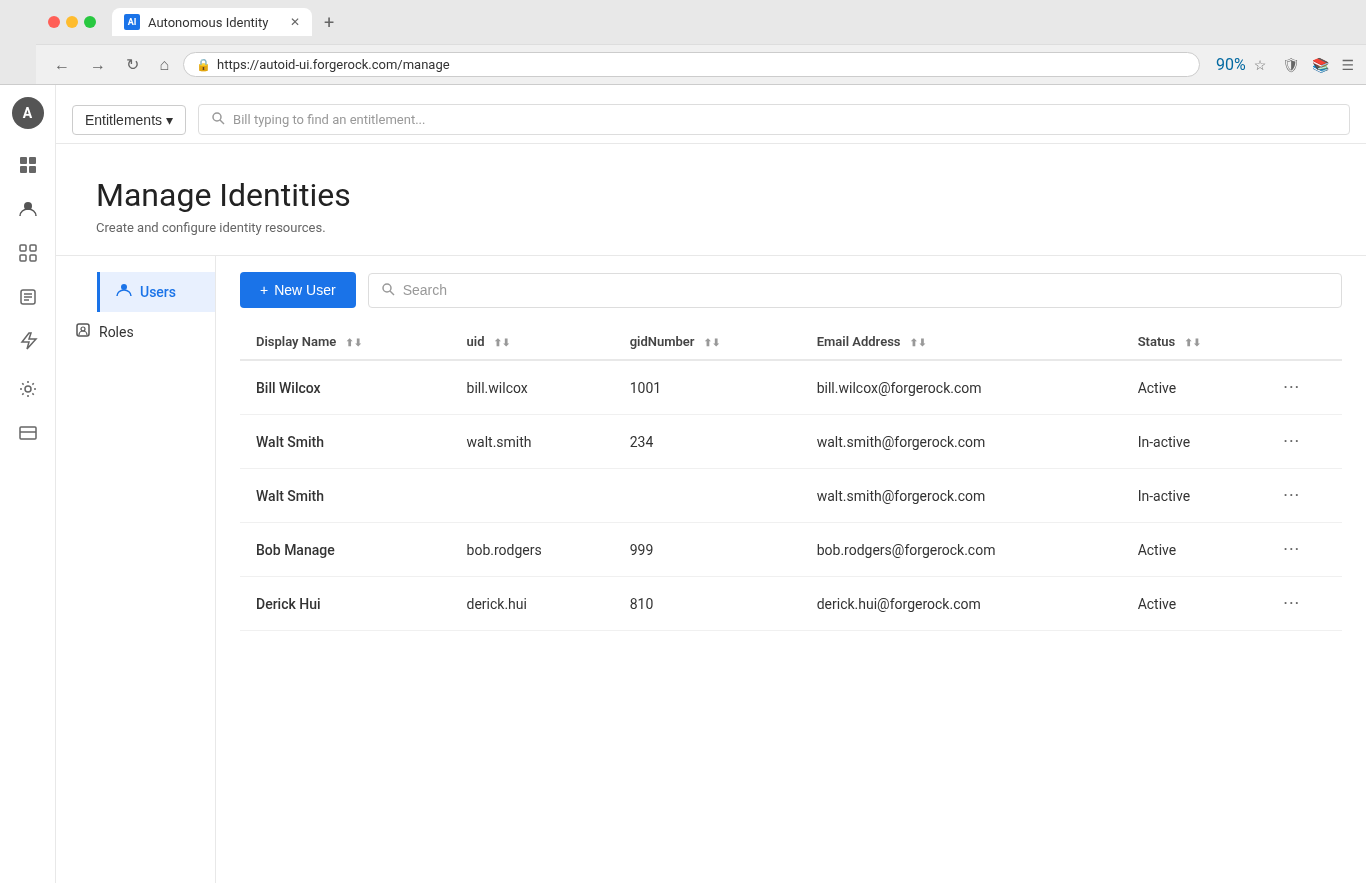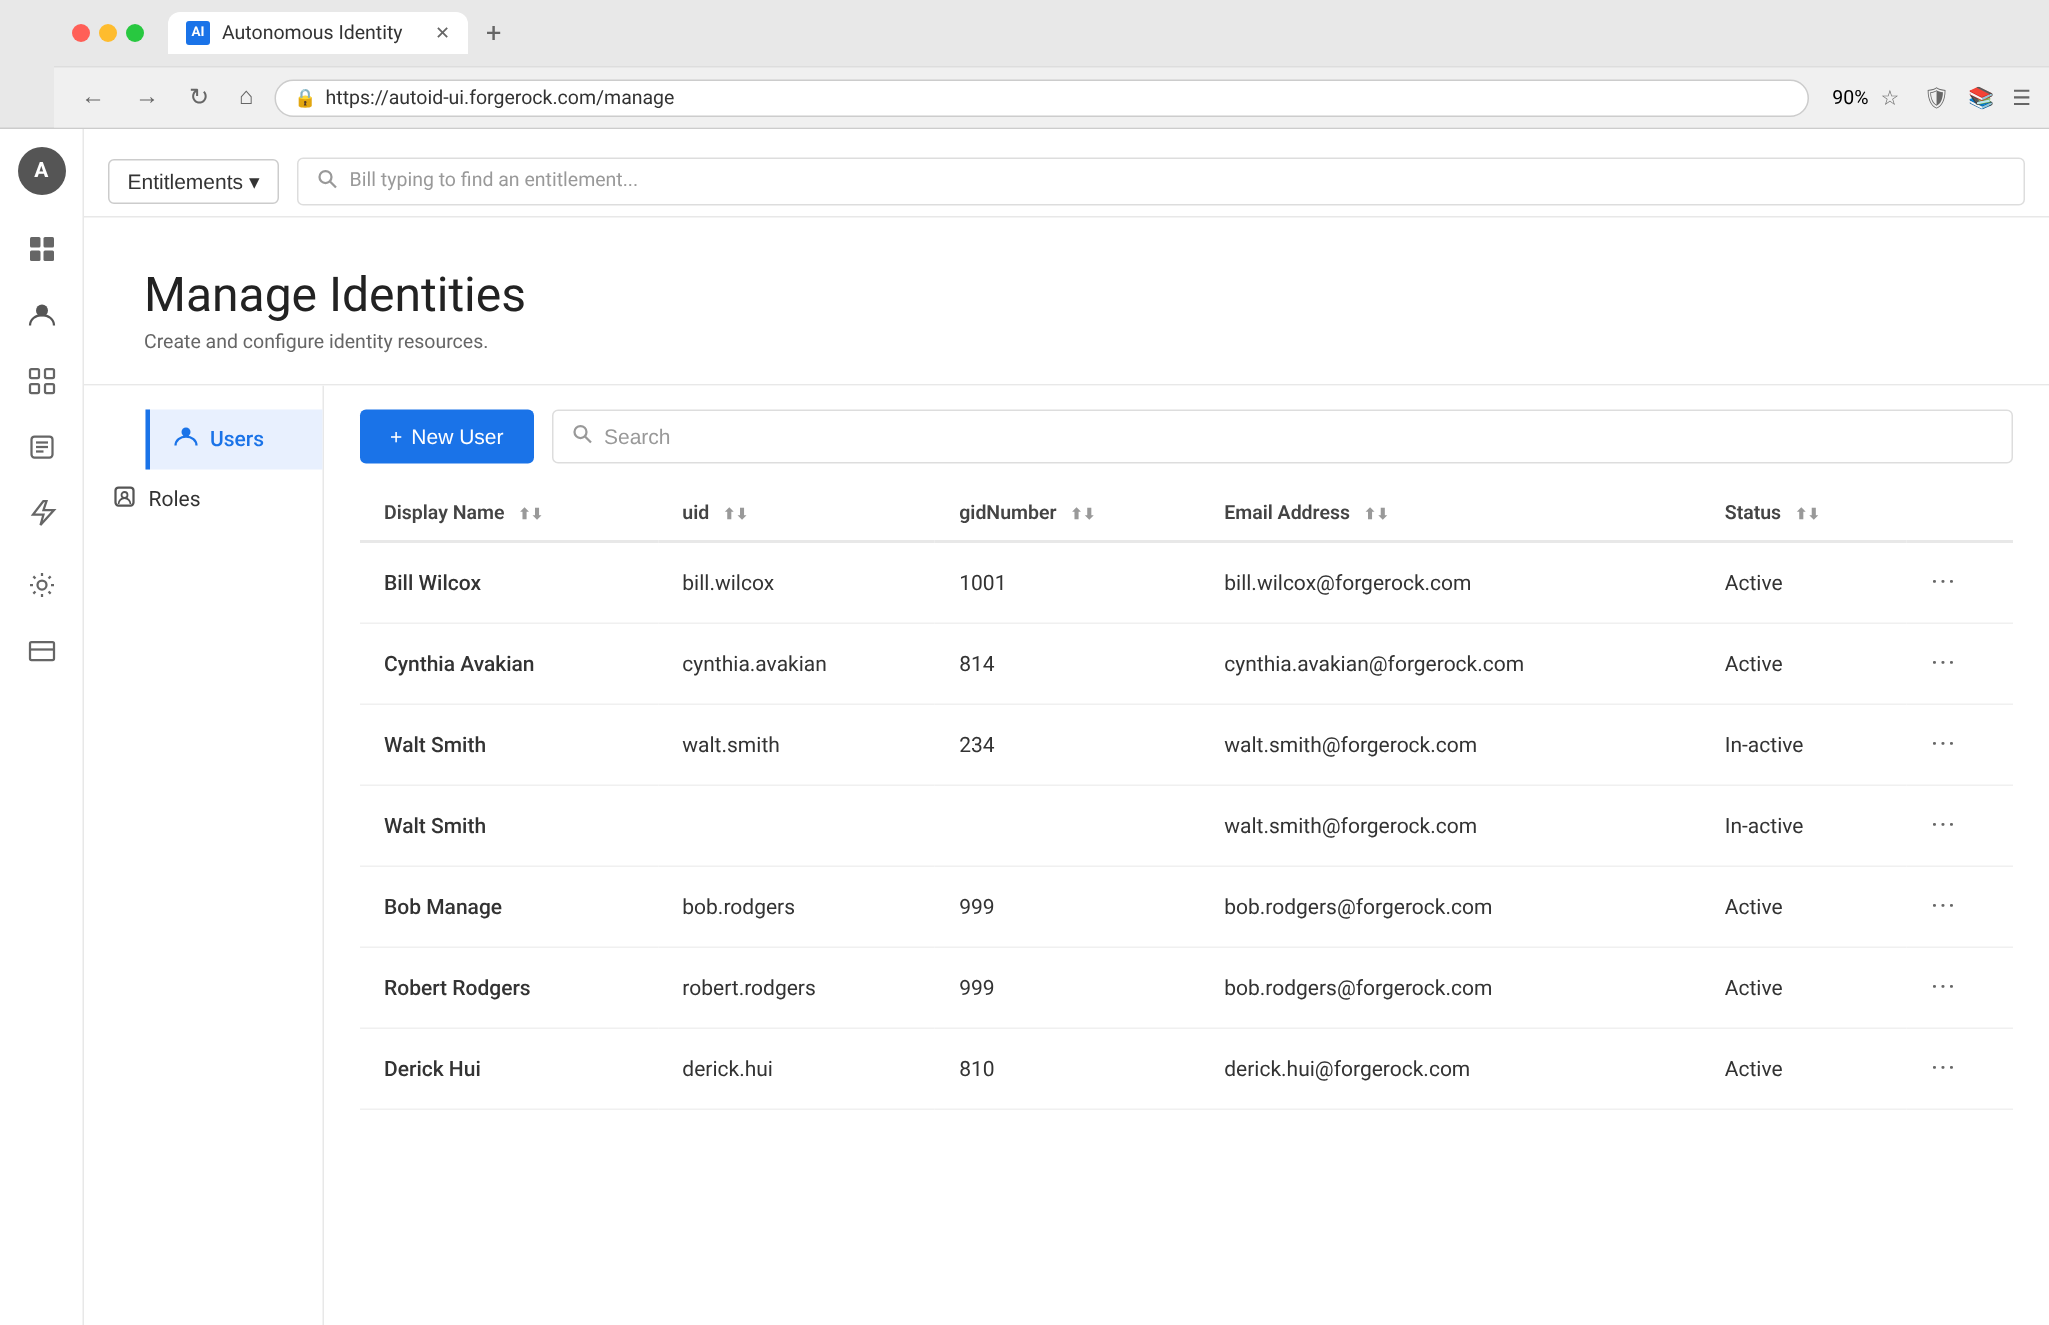--- a/index.html
+++ b/index.html
@@ -14,21 +14,21 @@
     .dot-yellow { background: #febc2e; }
     .dot-green { background: #28c840; }
     .browser-tab { display: flex; align-items: center; background: #fff; border-radius: 8px 8px 0 0; padding: 6px 12px; gap: 8px; font-size: 13px; min-width: 200px; margin-left: 8px; }
     .browser-tab-icon { width: 16px; height: 16px; background: #1a73e8; border-radius: 2px; display: flex; align-items: center; justify-content: center; color: #fff; font-size: 9px; font-weight: bold; }
     .browser-tab-close { margin-left: auto; color: #666; font-size: 12px; cursor: pointer; }
     .browser-tab-new { color: #666; font-size: 18px; cursor: pointer; margin-left: 4px; }
     .browser-nav { display: flex; align-items: center; padding: 6px 12px; gap: 8px; background: #f0f0f0; border-top: 1px solid #ddd; }
     .browser-nav-btn { background: none; border: none; color: #666; font-size: 16px; cursor: pointer; padding: 4px 6px; border-radius: 4px; }
     .browser-addressbar { flex: 1; display: flex; align-items: center; background: #fff; border: 1px solid #ccc; border-radius: 20px; padding: 4px 12px; gap: 6px; font-size: 13px; color: #333; }
     .browser-addressbar-icon { color: #4caf50; font-size: 12px; }
-    .browser-zoom { font-size: 13px; color: #000000; margin-left: 8px; }
+    .browser-zoom { font-size: 16px; color: #0369a1; margin-left: 8px; }
     .browser-bookmark-icon { color: #666; font-size: 14px; cursor: pointer; }
     .browser-toolbar-icons { display: flex; align-items: center; gap: 12px; margin-left: 8px; color: #666; }
 
     
     .app-wrapper { display: flex; height: calc(883px - 80px); background: #fff; }
 
     
     .icon-sidebar { width: 56px; background: #fff; border-right: 1px solid #e8e8e8; display: flex; flex-direction: column; align-items: center; padding: 12px 0; gap: 4px; }
     .icon-sidebar-item { width: 40px; height: 40px; display: flex; align-items: center; justify-content: center; border-radius: 8px; cursor: pointer; color: #555; font-size: 18px; }
     .icon-sidebar-item.active { color: #1a73e8; }
@@ -250,28 +250,20 @@
           <tbody id="table-body">
           <tr>
     <td style="font-weight:500;">Bill Wilcox</td>
     <td>bill.wilcox</td>
     <td>1001</td>
     <td>bill.wilcox@forgerock.com</td>
     <td>Active</td>
     <td><span class="row-actions">···</span></td>
   </tr>
               <tr>
-    <td style="font-weight:500;">Cynthia Avakian</td>
-    <td>cynthia.avakian</td>
-    <td>814</td>
-    <td>cynthia.avakian@forgerock.com</td>
-    <td>Active</td>
-    <td><span class="row-actions">···</span></td>
-  </tr>
-              <tr>
     <td style="font-weight:500;">Walt Smith</td>
     <td>walt.smith</td>
     <td>234</td>
     <td>walt.smith@forgerock.com</td>
     <td>In-active</td>
     <td><span class="row-actions">···</span></td>
   </tr>
               <tr>
     <td style="font-weight:500;">Walt Smith</td>
     <td></td>
@@ -282,28 +274,20 @@
   </tr>
               <tr>
     <td style="font-weight:500;">Bob Manage</td>
     <td>bob.rodgers</td>
     <td>999</td>
     <td>bob.rodgers@forgerock.com</td>
     <td>Active</td>
     <td><span class="row-actions">···</span></td>
   </tr>
               <tr>
-    <td style="font-weight:500;">Robert Rodgers</td>
-    <td>robert.rodgers</td>
-    <td>999</td>
-    <td>bob.rodgers@forgerock.com</td>
-    <td>Active</td>
-    <td><span class="row-actions">···</span></td>
-  </tr>
-              <tr>
     <td style="font-weight:500;">Derick Hui</td>
     <td>derick.hui</td>
     <td>810</td>
     <td>derick.hui@forgerock.com</td>
     <td>Active</td>
     <td><span class="row-actions">···</span></td>
   </tr>
             </tbody>
         </table>
       </div>

